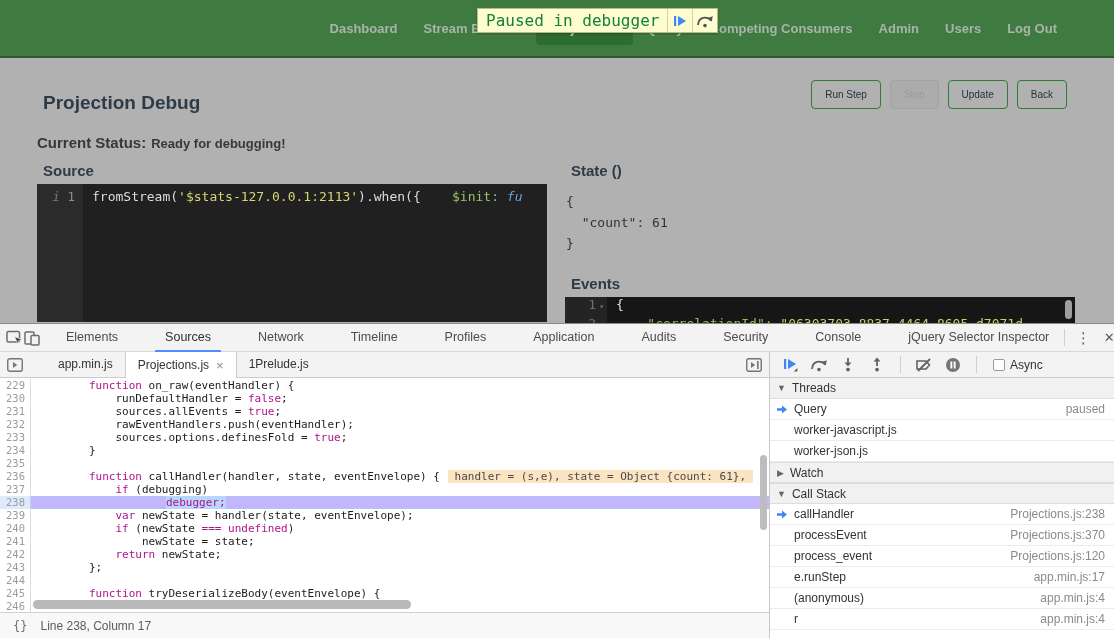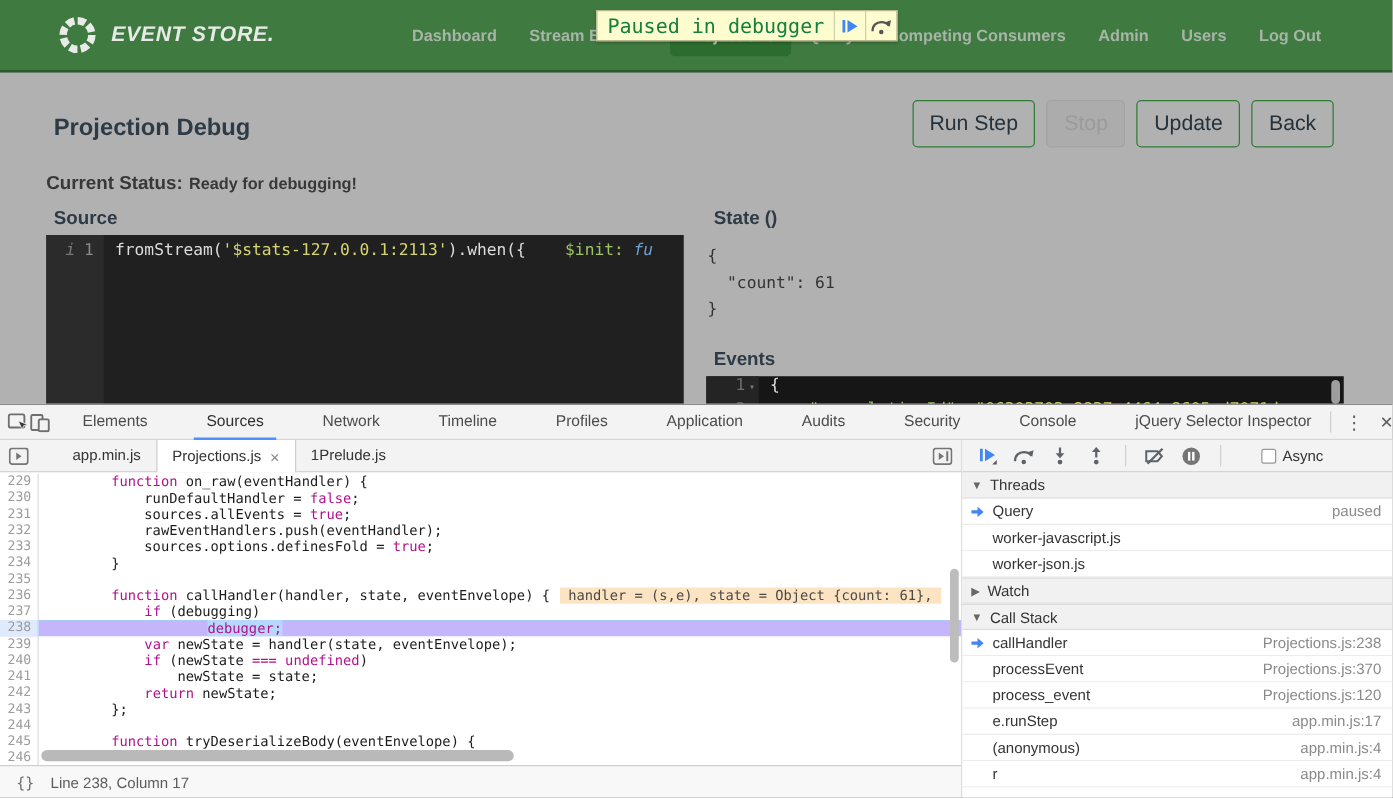--- a/index.html
+++ b/index.html
@@ -25,21 +25,21 @@
     box-shadow:0 1px 2px rgba(0,0,0,.25);
   }
   .pt-label { font-family:"DejaVu Sans Mono", monospace; font-size:16px; color:#15803d; display:flex; align-items:center; padding:0 8px; }
   .pt-btn { width:25px; display:flex; align-items:center; justify-content:center; border-left:1px solid #cfcfa8; cursor:pointer; }
   
   .page { height:266px; overflow:hidden; position:relative; }
   .page-head { display:flex; align-items:flex-start; padding:26px 47px 0 43px; }
   .page-title { font-size:19px; font-weight:bold; color:#2e3b47; margin:8px 0 0 0; }
   .actions { margin-left:auto; display:flex; gap:9px; margin-top:-4px; }
   .btn {
-    font-family:inherit; font-size:17px; color:#25323b; background:transparent;
+    font-family:inherit; font-size:10px; color:#25323b; background:transparent;
     border:1px solid #2f7c35; border-radius:4px; padding:8px 13px; cursor:pointer;
   }
   .btn.disabled { border-color:#a3a3a3; color:#9b9b9b; background:#acacac; }
   .status-line { margin:20px 0 0 37px; color:#383838; }
   .status-label { font-size:15px; font-weight:bold; }
   .status-value { font-size:13px; font-weight:bold; margin-left:5px; }
   .columns { display:flex; gap:18px; padding:4px 39px 0 37px; }
   .col { width:510px; }
   .panel-label { font-size:15px; font-weight:bold; color:#2e3b47; margin:6px 0 5px 6px; }
   
@@ -88,42 +88,36 @@
   .ann { background:#fce3c2; color:#4a4a4a; margin-left:8px; }
   .hscroll { position:absolute; left:33px; bottom:3px; width:378px; height:9px; background:#b9b9b9; border-radius:5px; cursor:pointer; }
   .vscroll { position:absolute; right:2px; top:77px; width:7px; height:75px; background:#bdbdbd; border-radius:4px; cursor:pointer; }
   .dt-statusbar { height:26px; background:#f8f8f8; border-top:1px solid #d0d0d0; display:flex; align-items:center; gap:13px; padding-left:13px; }
   .braces { font:12px "DejaVu Sans Mono", monospace; color:#6e6e6e; cursor:pointer; }
   .line-info { font-size:12px; color:#5c5c5c; }
   
   .dt-right { flex:1; display:flex; flex-direction:column; background:#fff; }
   .dbg-toolbar { height:26px; background:#f3f3f3; border-bottom:1px solid #ccc; display:flex; align-items:center; padding-left:9px; gap:7px; }
   .dbg-btn { width:22px; height:22px; display:flex; align-items:center; justify-content:center; cursor:pointer; position:relative; }
-  .async { display:flex; align-items:center; gap:5px; margin-left:20px; cursor:pointer; }
+  .async { display:flex; align-items:center; gap:5px; margin-left:4px; cursor:pointer; }
   .cb { width:12px; height:12px; border:1px solid #999; border-radius:2px; background:#fff; }
   .async-label { font-size:12px; color:#333; }
   .section-hdr { height:21px; background:#f1f1f1; border-bottom:1px solid #ddd; display:flex; align-items:center; gap:6px; font-size:12px; color:#333; padding-left:7px; cursor:pointer; }
   .section-hdr + .section-hdr, #threads-rows + .section-hdr { border-top:1px solid #ddd; }
   .tri { font-size:9px; color:#676767; }
   .srow { height:21px; display:flex; align-items:center; font-size:12px; color:#333; border-bottom:1px solid #ececec; padding-right:9px; cursor:pointer; background:#fff; }
   .icon-slot { width:24px; min-width:24px; display:flex; justify-content:center; align-items:center; }
   .rname { white-space:nowrap; }
   .rright { margin-left:auto; color:#8a8a8a; font-size:12px; }
   .filler { flex:1; background:#fff; }
 </style>
 </head>
 <body>
 
 <header class="navbar">
-  <div class="brand">
-    <svg width="34" height="34" viewBox="0 0 34 34">
-      <circle cx="17" cy="17" r="11.5" fill="none" stroke="#e8ebe8" stroke-width="6" stroke-dasharray="6.3 2.7"></circle>
-    </svg>
-    <span class="brand-text">EVENT STORE.</span>
-  </div>
   <nav id="nav-items">
       <div class="nav-item">Dashboard</div>
       <div class="nav-item">Stream Browser</div>
       <div class="nav-item active">Projections</div>
       <div class="nav-item">Query</div>
       <div class="nav-item">Competing Consumers</div>
       <div class="nav-item">Admin</div>
       <div class="nav-item">Users</div>
       <div class="nav-item">Log Out</div>
     </nav>

